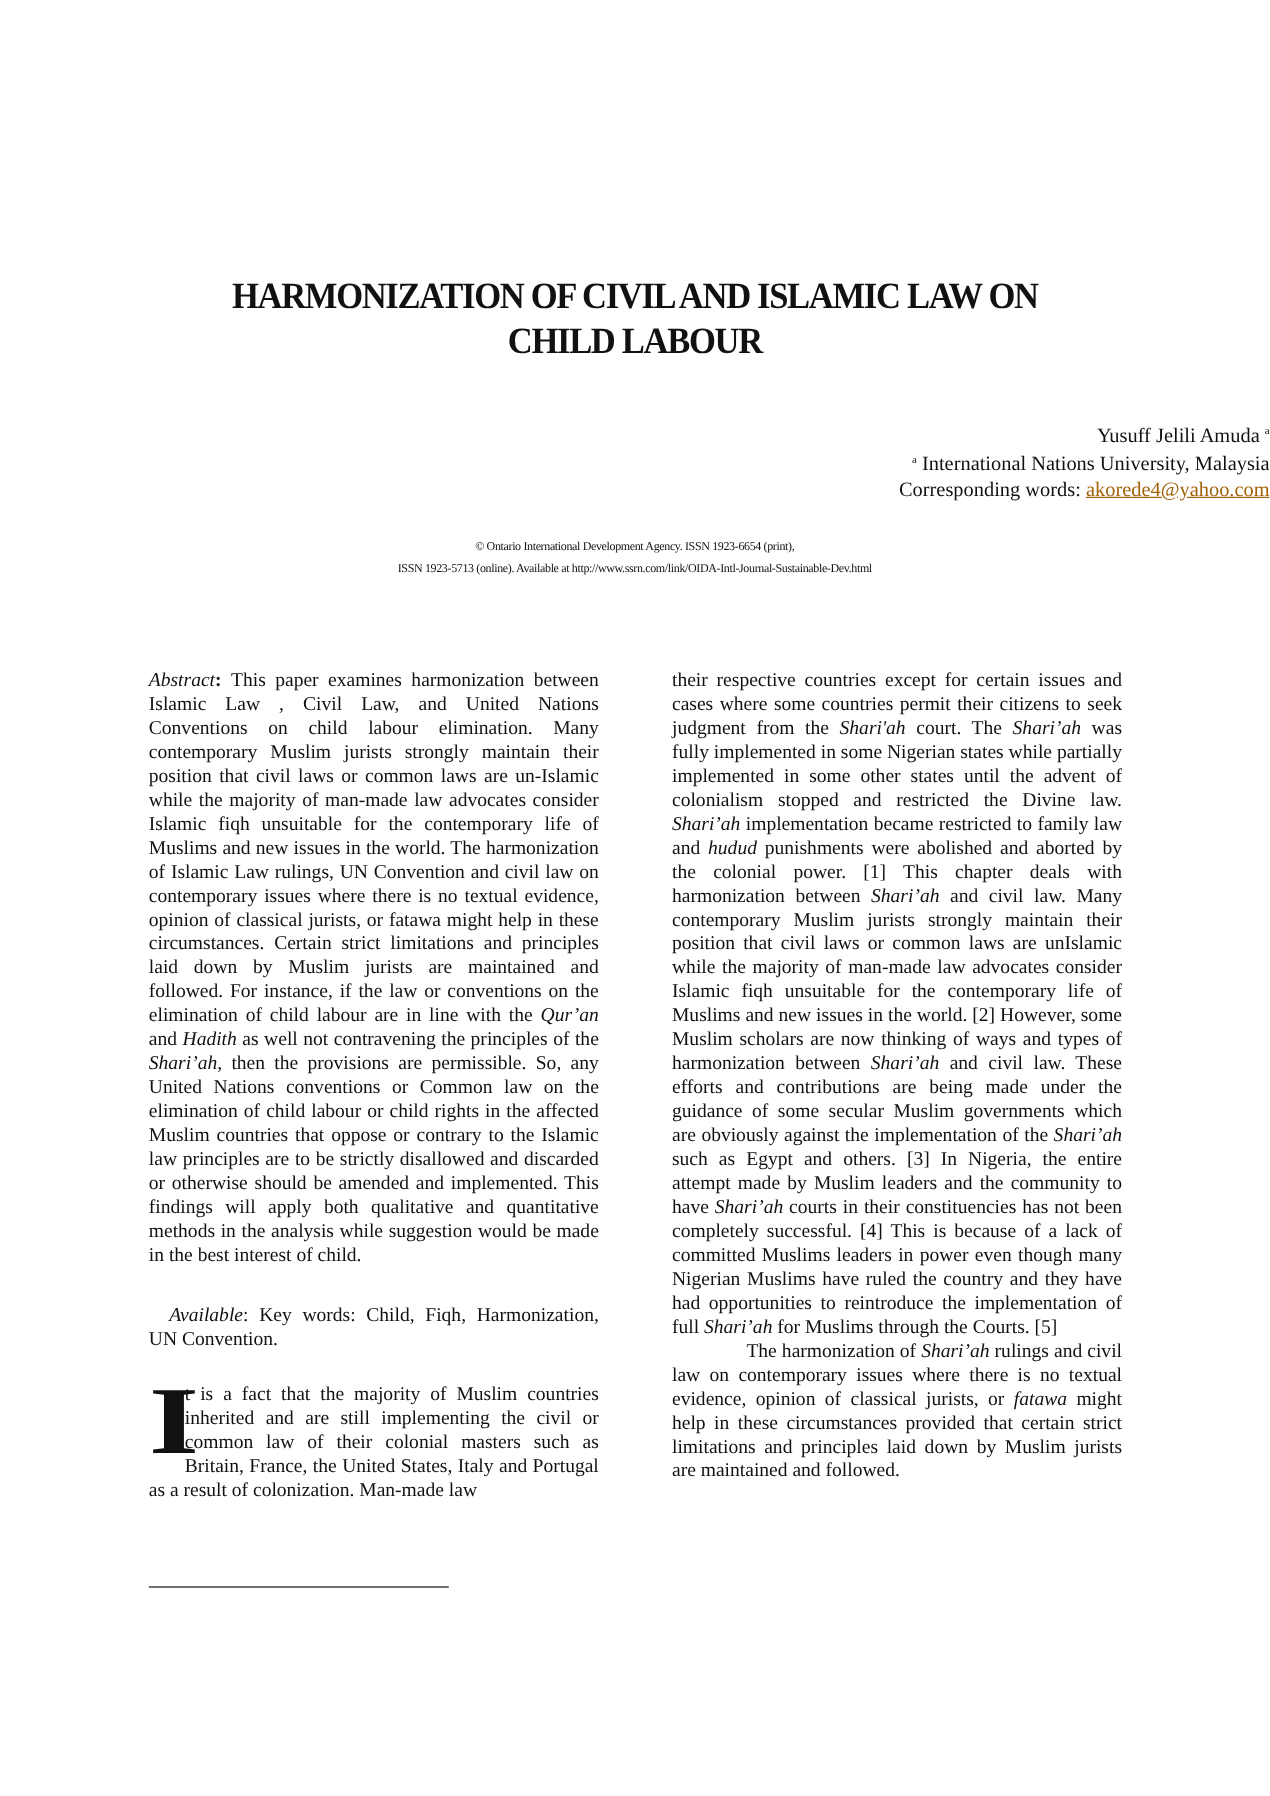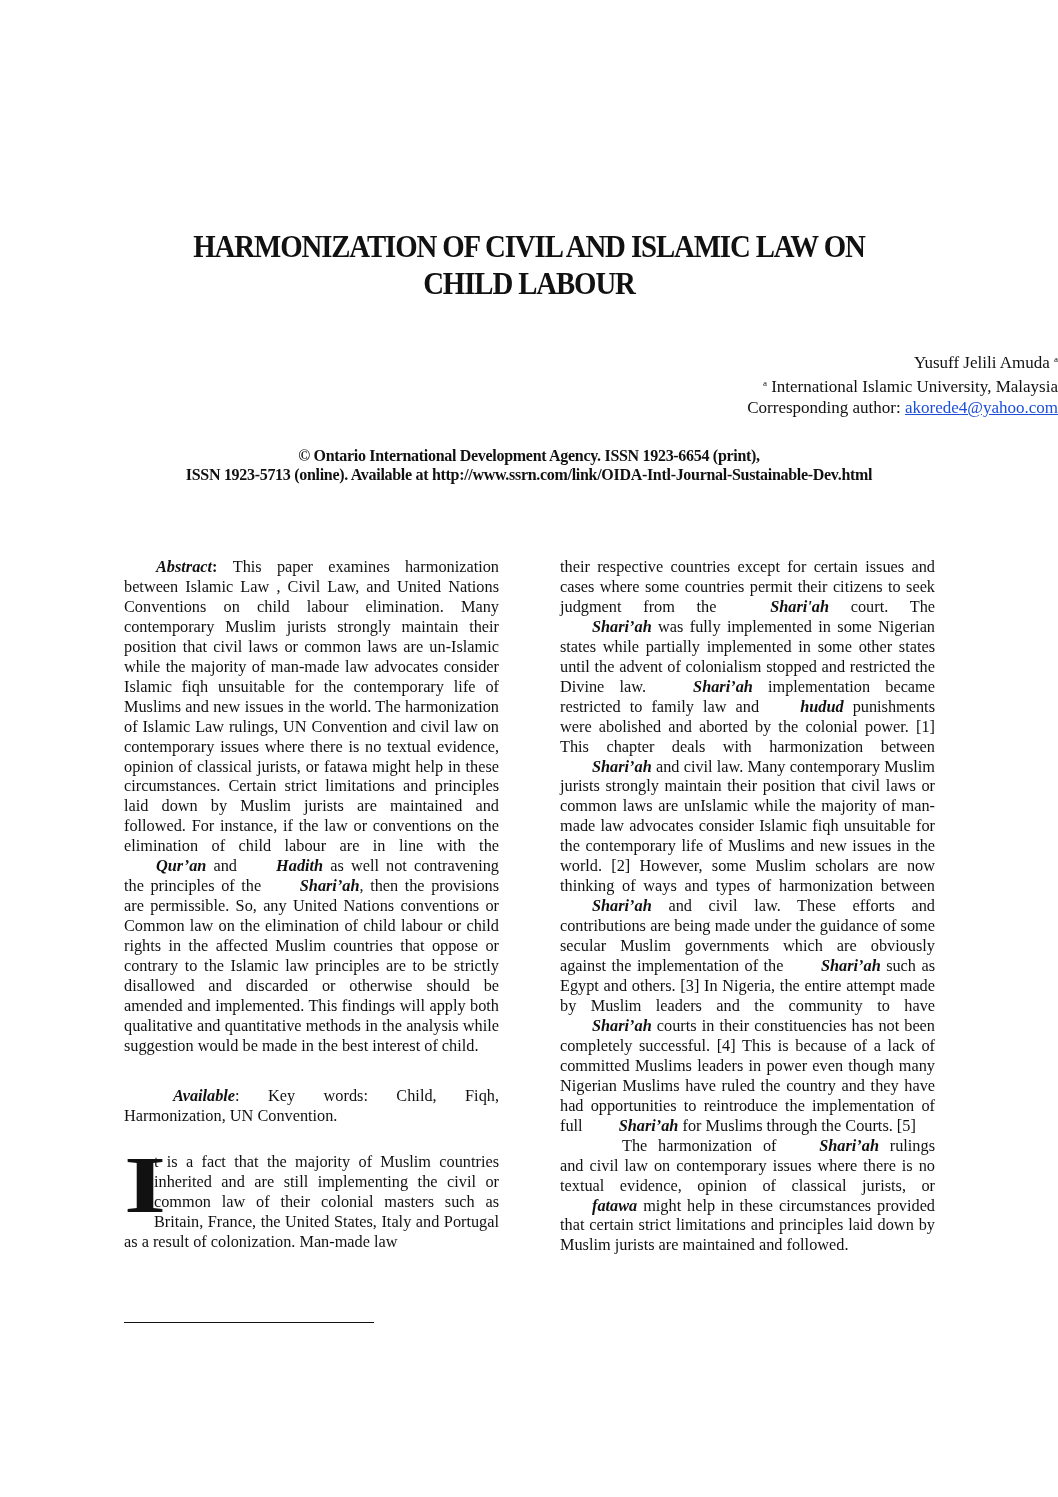--- a/index.html
+++ b/index.html
@@ -10,24 +10,24 @@
   .title {
     position: absolute; left: 0; width: 1058px; top: 228px;
     text-align: center; font-weight: bold; font-size: 31px; line-height: 37px;
     letter-spacing: -1.2px; transform: scaleX(0.93); transform-origin: center top;
   }
   .author-block {
     position: absolute; left: 0; width: 1058px; top: 349px;
     text-align: right; font-size: 17px; line-height: 21px;
   }
   .author-block sup { font-size: 9px; vertical-align: 6px; }
-  .author-block a { color: #1d4ed8; text-decoration: underline; }
+  .author-block a { color: #a16207; text-decoration: underline; }
   .copyright {
     position: absolute; left: 0; width: 1058px; top: 446px;
-    text-align: center; font-size: 16px; line-height: 19px; font-weight: bold;
+    text-align: center; font-size: 10px; line-height: 19px; font-weight: normal;
     letter-spacing: -0.3px;
   }
   .col {
     position: absolute; width: 375px;
     font-size: 16.3px; line-height: 19.95px; text-align: justify;
   }
   .col p { margin: 0; }
   .left { left: 124px; top: 557px; }
   .right { left: 560px; top: 537px; }
   .gap { height: 20px; }
@@ -35,41 +35,41 @@
   .indent { text-indent: 62px; }
   .dropcap {
     float: left; font-size: 80px; line-height: 62px; font-weight: bold;
     margin: 2px 6px 0 0; height: 62px; transform: scaleX(1.35); transform-origin: left top;
     width: 24px;
   }
   .footnote-rule {
     position: absolute; left: 124px; top: 1322px; width: 250px; height: 1px;
     background: #111111;
   }
-  i.b { font-weight: bold; margin-left: 32px; }
+  i.b { font-weight: normal; }
 </style>
 </head>
 <body>
 
 <div class="title">
   <div>HARMONIZATION OF CIVIL AND  ISLAMIC  LAW ON</div>
   <div>CHILD LABOUR</div>
 </div>
 
 <div class="author-block">
   <div>
     <span>Yusuff Jelili Amuda</span>
     <sup>a</sup>
   </div>
   <div>
     <sup>a</sup>
-    <span>International Islamic University, Malaysia</span>
+    <span>International Nations University, Malaysia</span>
   </div>
   <div>
-    <span>Corresponding author: </span><a title="akorede4@yahoo.com">akorede4@yahoo.com</a>
+    <span>Corresponding words: </span><a title="akorede4@yahoo.com">akorede4@yahoo.com</a>
   </div>
 </div>
 
 <div class="copyright">
   <div>© Ontario International Development Agency. ISSN 1923-6654 (print),</div>
   <div>ISSN 1923-5713 (online). Available at http://www.ssrn.com/link/OIDA-Intl-Journal-Sustainable-Dev.html</div>
 </div>
 
 <div class="col left">
   <p><i class="b">Abstract</i><b>: </b><span>This paper examines  harmonization between  Islamic Law , Civil Law, and United Nations Conventions on child labour elimination. Many contemporary Muslim jurists strongly maintain their position that civil laws or common laws are un-Islamic while the majority of man-made law advocates consider Islamic fiqh unsuitable for the contemporary life of Muslims and new issues in the world.  The harmonization of Islamic Law rulings, UN Convention and civil law on contemporary issues where there is no textual evidence, opinion of classical jurists, or fatawa might  help in these circumstances.   Certain strict limitations and principles laid down by Muslim jurists are maintained and followed.  For instance,  if the law or conventions on the elimination of child labour are  in line with the </span><i class="b">Qur’an</i><span> and  </span><i class="b">Hadith</i><span> as well not contravening the principles of the </span><i class="b">Shari’ah</i><span>, then the provisions are permissible.  So, any United Nations conventions  or  Common law  on the elimination of child labour  or child rights in the affected Muslim countries that oppose or contrary to the  Islamic law principles  are to be strictly disallowed and discarded or otherwise should be amended and implemented. This findings will apply both qualitative and quantitative methods in the analysis while suggestion would be made in the best interest of child.</span></p>

